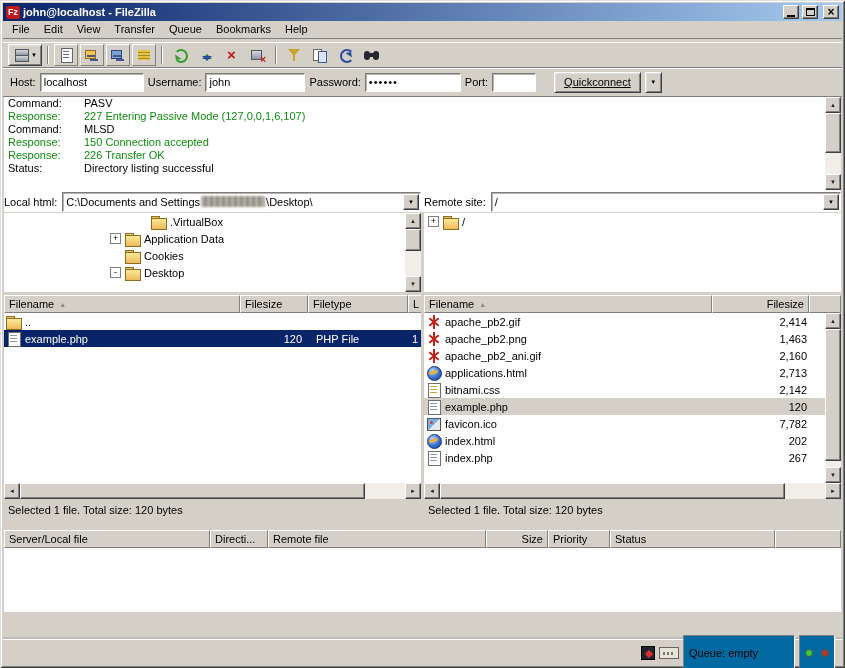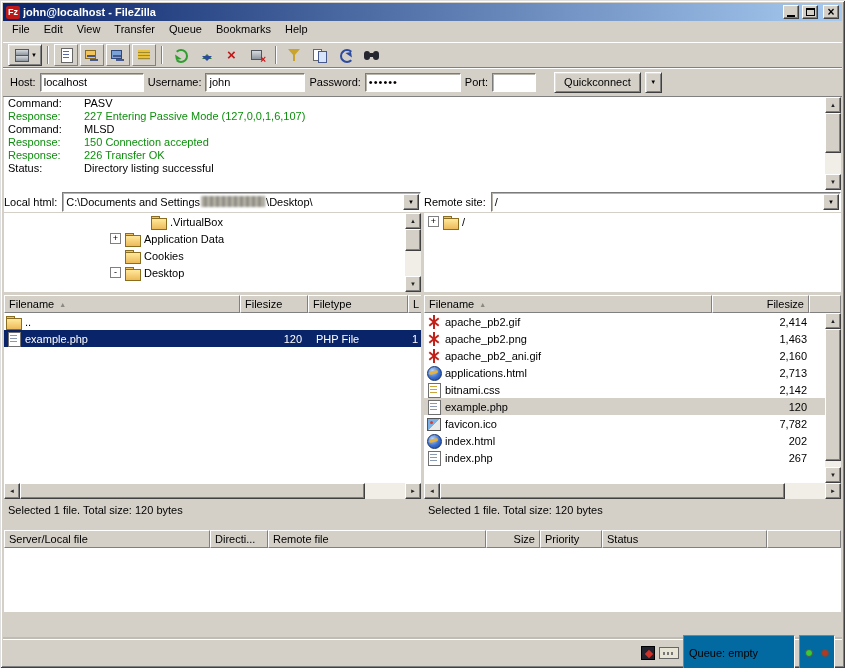--- a/index.html
+++ b/index.html
@@ -13,21 +13,21 @@
 
 #titlebar{left:3px;top:3px;width:839px;height:18px;background:linear-gradient(90deg,#0a246a,#a6caf0);display:flex;align-items:center;padding:0 3px;gap:3px}
 #fzlogo{width:14px;height:13px;background:#bf1818;color:#fff;font-weight:bold;font-size:9px;display:flex;align-items:center;justify-content:center;border-radius:2px;flex:none}
 #title{color:#fff;font-weight:bold;flex:1;white-space:nowrap;overflow:hidden}
 .winbtn{width:16px;height:14px;background:#d4d0c8;border:1px solid;border-color:#fff #404040 #404040 #fff;box-shadow:inset -1px -1px 0 #808080;display:flex;align-items:center;justify-content:center;flex:none}
 .glyph-min{width:8px;height:2px;background:#000;margin-top:8px}
 .glyph-max{width:9px;height:8px;border:1px solid #000;border-top:2px solid #000}
 .glyph-close{font-size:12px;font-weight:bold;line-height:10px}
 #close-btn{margin-left:2px}
 
-#menubar{left:3px;top:15px;width:839px;height:28px;display:flex;align-items:center;padding-left:2px;border-bottom:1px solid #808080}
+#menubar{left:3px;top:21px;width:839px;height:18px;display:flex;padding-left:2px;border-bottom:1px solid #808080}
 .menu-item{padding:2px 7px;cursor:default}
 
 #toolbar{left:3px;top:42px;width:839px;height:26px;display:flex;align-items:center;gap:2px;padding-left:5px;border-bottom:1px solid #808080;box-shadow:inset 0 1px 0 #fff}
 .tbtn{width:24px;height:22px;display:flex;align-items:center;justify-content:center;flex:none}
 .tbtn.wide{width:34px}
 .tbtn.boxed{border:1px solid;border-color:#fff #808080 #808080 #fff}
 .tsep{width:2px;height:18px;border-left:1px solid #808080;border-right:1px solid #fff;margin:0 3px;flex:none}
 .dd{font-size:6px;margin-left:2px;color:#000}
 .icon16{width:16px;height:14px;position:relative;display:inline-block;flex:none}
 .ic-server::before{content:"";position:absolute;left:2px;top:1px;width:12px;height:5px;background:linear-gradient(#d6dade,#8e969e);border:1px solid #50565c}
@@ -53,21 +53,21 @@
 .ic-sync::after{content:"";position:absolute;left:9px;top:0;border:4px solid transparent;border-bottom-color:#2c4a9e;transform:rotate(35deg)}
 .ic-find::before{content:"";position:absolute;left:0;top:3px;width:6px;height:9px;background:#26262e;border-radius:3px;box-shadow:9px 0 0 #26262e}
 .ic-find::after{content:"";position:absolute;left:6px;top:5px;width:3px;height:4px;background:#26262e}
 
 #qcbar{left:3px;top:68px;width:839px;height:29px;display:flex;align-items:center;gap:4px;padding-left:7px;border-bottom:1px solid #808080;box-shadow:inset 0 1px 0 #fff}
 .qc-label{white-space:nowrap}
 #host-field{width:104px}
 #user-field{width:100px}
 #pass-field{width:96px;letter-spacing:1px}
 #port-field{width:44px}
-#qc-btn{height:21px;padding:0 9px;margin-left:14px;font-family:"Liberation Sans",sans-serif;font-size:11px;}
+#qc-btn{height:21px;padding:0 9px;margin-left:14px;font-family:"Liberation Sans",sans-serif;font-size:11px;text-decoration:underline}
 #qc-drop{width:17px;height:21px;display:flex;align-items:center;justify-content:center;font-size:6px}
 
 #log{left:4px;top:97px;width:837px;height:115px;background:#fff;overflow:hidden}
 .log-line{display:flex;line-height:13px;padding-left:4px;white-space:nowrap}
 .log-label{width:76px;flex:none}
 .resp{color:#0d8f0d}
 
 .sb-v{position:absolute;width:16px;background:#f0eee6}
 .sb-h{position:absolute;height:16px;background:#f0eee6}
 .sbtn{position:absolute;width:16px;height:16px;background:#d4d0c8;border:1px solid;border-color:#fff #404040 #404040 #fff;box-shadow:inset -1px -1px 0 #808080;display:flex;align-items:center;justify-content:center;font-size:6px;color:#222}
@@ -438,21 +438,21 @@
   <div id="queue-hdr" class="hdr abs">
     <span class="hc" style="width:206px">
         <span>Server/Local file</span>
       </span>
     <span class="hc" style="width:58px">
         <span>Directi...</span>
       </span>
     <span class="hc" style="width:218px">
         <span>Remote file</span>
       </span>
-    <span class="hc right" style="width:54px">
+    <span class="hc right" style="width:62px">
         <span>Size</span>
       </span>
     <span class="hc" style="width:62px">
         <span>Priority</span>
       </span>
     <span class="hc" style="width:165px">
         <span>Status</span>
       </span>
     <span class="hc fill"></span>
   </div>

